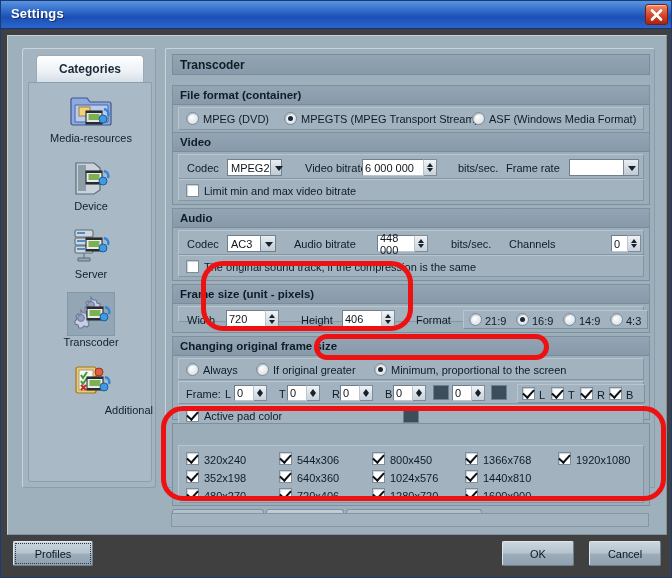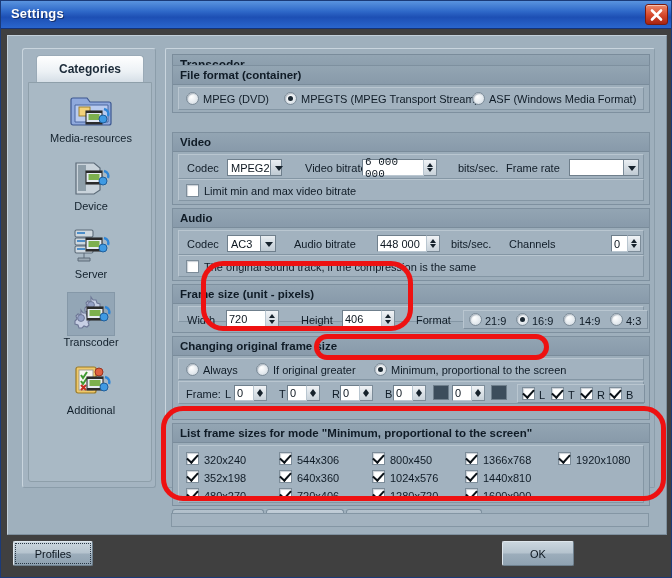--- a/index.html
+++ b/index.html
@@ -323,21 +323,21 @@
                   <rect x="19" y="25" width="16" height="2"></rect>
                 </g>
               <rect x="21.5" y="17" width="11" height="6" fill="#7db04e"></rect>
               <path d="M37 14c4 1 5 4 4 7" stroke="#2f86d8" stroke-width="2.4" fill="none"></path>
               <circle cx="36" cy="24" r="4" fill="#3f9ae3" stroke="#1f5f9c" stroke-width="1"></circle>
             </svg>
           </span>
           <span class="lbl">Transcoder</span>
         </div>
 
-        <div class="cat-item" style="top:278px;">
+        <div class="cat-item" style="top:278px;text-align:right;">
           <span class="ico">
             <svg width="46" height="42" viewBox="0 0 46 42">
               <rect x="8" y="6" width="20" height="26" rx="2" fill="#f0c96a" stroke="#9a7a25" stroke-width="1.2"></rect>
               <rect x="11" y="9" width="14" height="20" fill="#f6f6f2" stroke="#9a9a90" stroke-width=".9"></rect>
               <path d="M13 14l2 3 4-6" stroke="#3f9a32" stroke-width="2" fill="none"></path>
               <path d="M13 20l2 3 4-6" stroke="#3f9a32" stroke-width="2" fill="none"></path>
               <path d="M13 24l5 5 M18 24l-5 5" stroke="#c52d21" stroke-width="2" fill="none"></path>
               <circle cx="31" cy="11" r="4" fill="#e0603f" stroke="#9a3320" stroke-width="1"></circle>
               <rect x="19" y="16" width="16" height="13" fill="#e6ecf3" stroke="#2b2b2b" stroke-width="1.1"></rect>
               <g fill="#2b2b2b">
@@ -351,21 +351,21 @@
           </span>
           <span class="lbl">Additional</span>
         </div>
 
       </div>
     </div>
 
     <div id="rpanel">
       <div id="rpanel-title">Transcoder</div>
 
-      <div class="group" style="left:6px; top:16px; width:478px; height:48px;">
+      <div class="group" style="left:6px; top:36px; width:478px; height:48px;">
         <div class="gtitle">File format (container)</div>
         <div class="row" style="top:21px; height:23px;">
           <div class="radio" style="left:7px; top:4px;"></div>
           <span class="celltxt" style="left:24px; top:6px;">MPEG (DVD)</span>
           <div class="radio on" style="left:105px; top:4px;"></div>
           <span class="celltxt" style="left:122px; top:6px;">MPEGTS (MPEG Transport Stream)</span>
           <div class="radio" style="left:293px; top:4px;"></div>
           <span class="celltxt" style="left:310px; top:6px;">ASF (Windows Media Format)</span>
         </div>
       </div>
@@ -373,21 +373,21 @@
       <div class="group" style="left:6px; top:83px; width:478px; height:73px;">
         <div class="gtitle">Video</div>
         <div class="row" style="top:21px; height:25px;">
           <span class="celltxt" style="left:8px; top:8px;">Codec</span>
           <div class="combo" style="left:48px; top:4px; width:55px; height:17px;">
             <span>MPEG2</span>
             <span class="arrow"></span>
           </div>
           <span class="celltxt" style="left:126px; top:8px; white-space:nowrap; overflow:hidden; width:58px;">Video bitrate</span>
           <div class="spinwrap" style="left:183px; top:4px;">
-            <div class="txtbox" style="width:62px; height:17px;font-family:Liberation Mono, monospace;">6 000 000</div>
+            <div class="txtbox" style="width:62px; height:17px;">6 000 000</div>
             <div class="spin">
                 <i class="up"></i>
                 <i class="dn"></i>
               </div>
           </div>
           <span class="celltxt" style="left:279px; top:8px;">bits/sec.</span>
           <span class="celltxt" style="left:327px; top:8px;">Frame rate</span>
           <div class="combo" style="left:390px; top:4px; width:70px; height:17px;">
             <span></span>
             <span class="arrow"></span>
@@ -402,21 +402,21 @@
       <div class="group" style="left:6px; top:159px; width:478px; height:73px;">
         <div class="gtitle">Audio</div>
         <div class="row" style="top:21px; height:25px;">
           <span class="celltxt" style="left:8px; top:8px;">Codec</span>
           <div class="combo" style="left:48px; top:4px; width:49px; height:17px;">
             <span>AC3</span>
             <span class="arrow"></span>
           </div>
           <span class="celltxt" style="left:115px; top:8px;">Audio bitrate</span>
           <div class="spinwrap" style="left:198px; top:4px;">
-            <div class="txtbox" style="width:50px; height:17px;">448 000</div>
+            <div class="txtbox" style="width:38px; height:17px;">448 000</div>
             <div class="spin">
                 <i class="up"></i>
                 <i class="dn"></i>
               </div>
           </div>
           <span class="celltxt" style="left:272px; top:8px;">bits/sec.</span>
           <span class="celltxt" style="left:330px; top:8px;">Channels</span>
           <div class="spinwrap" style="left:432px; top:4px;">
             <div class="txtbox" style="width:17px; height:17px;">0</div>
             <div class="spin">
@@ -521,24 +521,28 @@
             <div class="chk on" style="left:4px; top:2px;"></div>
             <span class="celltxt" style="left:21px; top:5px;">L</span>
             <div class="chk on" style="left:33px; top:2px;"></div>
             <span class="celltxt" style="left:50px; top:5px;">T</span>
             <div class="chk on" style="left:62px; top:2px;"></div>
             <span class="celltxt" style="left:79px; top:5px;">R</span>
             <div class="chk on" style="left:91px; top:2px;"></div>
             <span class="celltxt" style="left:108px; top:5px;">B</span>
           </div>
         </div>
+        <div class="row" style="top:68px; height:20px;">
+          <div class="chk on" style="left:7px; top:3px;"></div>
+          <span class="celltxt" style="left:25px; top:5px;">Active pad color</span>
+          <div class="swatch" style="left:224px; top:2px;"></div>
+        </div>
       </div>
 
       <div class="group" style="left:6px; top:374px; width:478px; height:83px;">
-        <div class="gtitle">List frame sizes for mode "Minimum, proportional to the screen"</div>
         <div class="row" style="top:21px; height:58px;padding-left:19px;">
 
           <div class="chk on" style="left:7px;  top:6px;"></div>
           <span class="celltxt" style="left:25px; top:9px;">320x240</span>
           <div class="chk on" style="left:7px;  top:24px;"></div>
           <span class="celltxt" style="left:25px; top:27px;">352x198</span>
           <div class="chk on" style="left:7px;  top:42px;"></div>
           <span class="celltxt" style="left:25px; top:45px;">480x270</span>
 
           <div class="chk on" style="left:100px; top:6px;"></div>
@@ -570,18 +574,19 @@
       <div class="tab" style="left:6px; top:460px; width:92px;">Temporary files</div>
       <div class="tab" style="left:100px; top:460px; width:78px; background:linear-gradient(to bottom,#c2ced8,#a9b8c4);">Codecs, frame</div>
       <div class="tab" style="left:180px; top:460px; width:136px;">Subtitles, speed indicator</div>
     </div>
 
     <div id="tabstrip-body" style="left:163px; top:477px; width:478px; height:14px;"></div>
   </div>
 
   <div class="btn" style="left:501px; top:540px; width:72px; height:25px;">OK</div>
   <div class="btn focus" style="left:12px; top:540px; width:80px; height:25px;">Profiles</div>
+  <div class="btn" style="left:588px; top:540px; width:72px; height:25px;">Cancel</div>
 
   <div class="anno" style="left:200px; top:260px; width:212px; height:70px;"></div>
   <div class="anno" style="left:313px; top:333px; width:235px; height:26px; border-radius:16px;"></div>
   <div class="anno" style="left:160px; top:405px; width:505px; height:95px;"></div>
 
 </div>
 
 </body></html>

